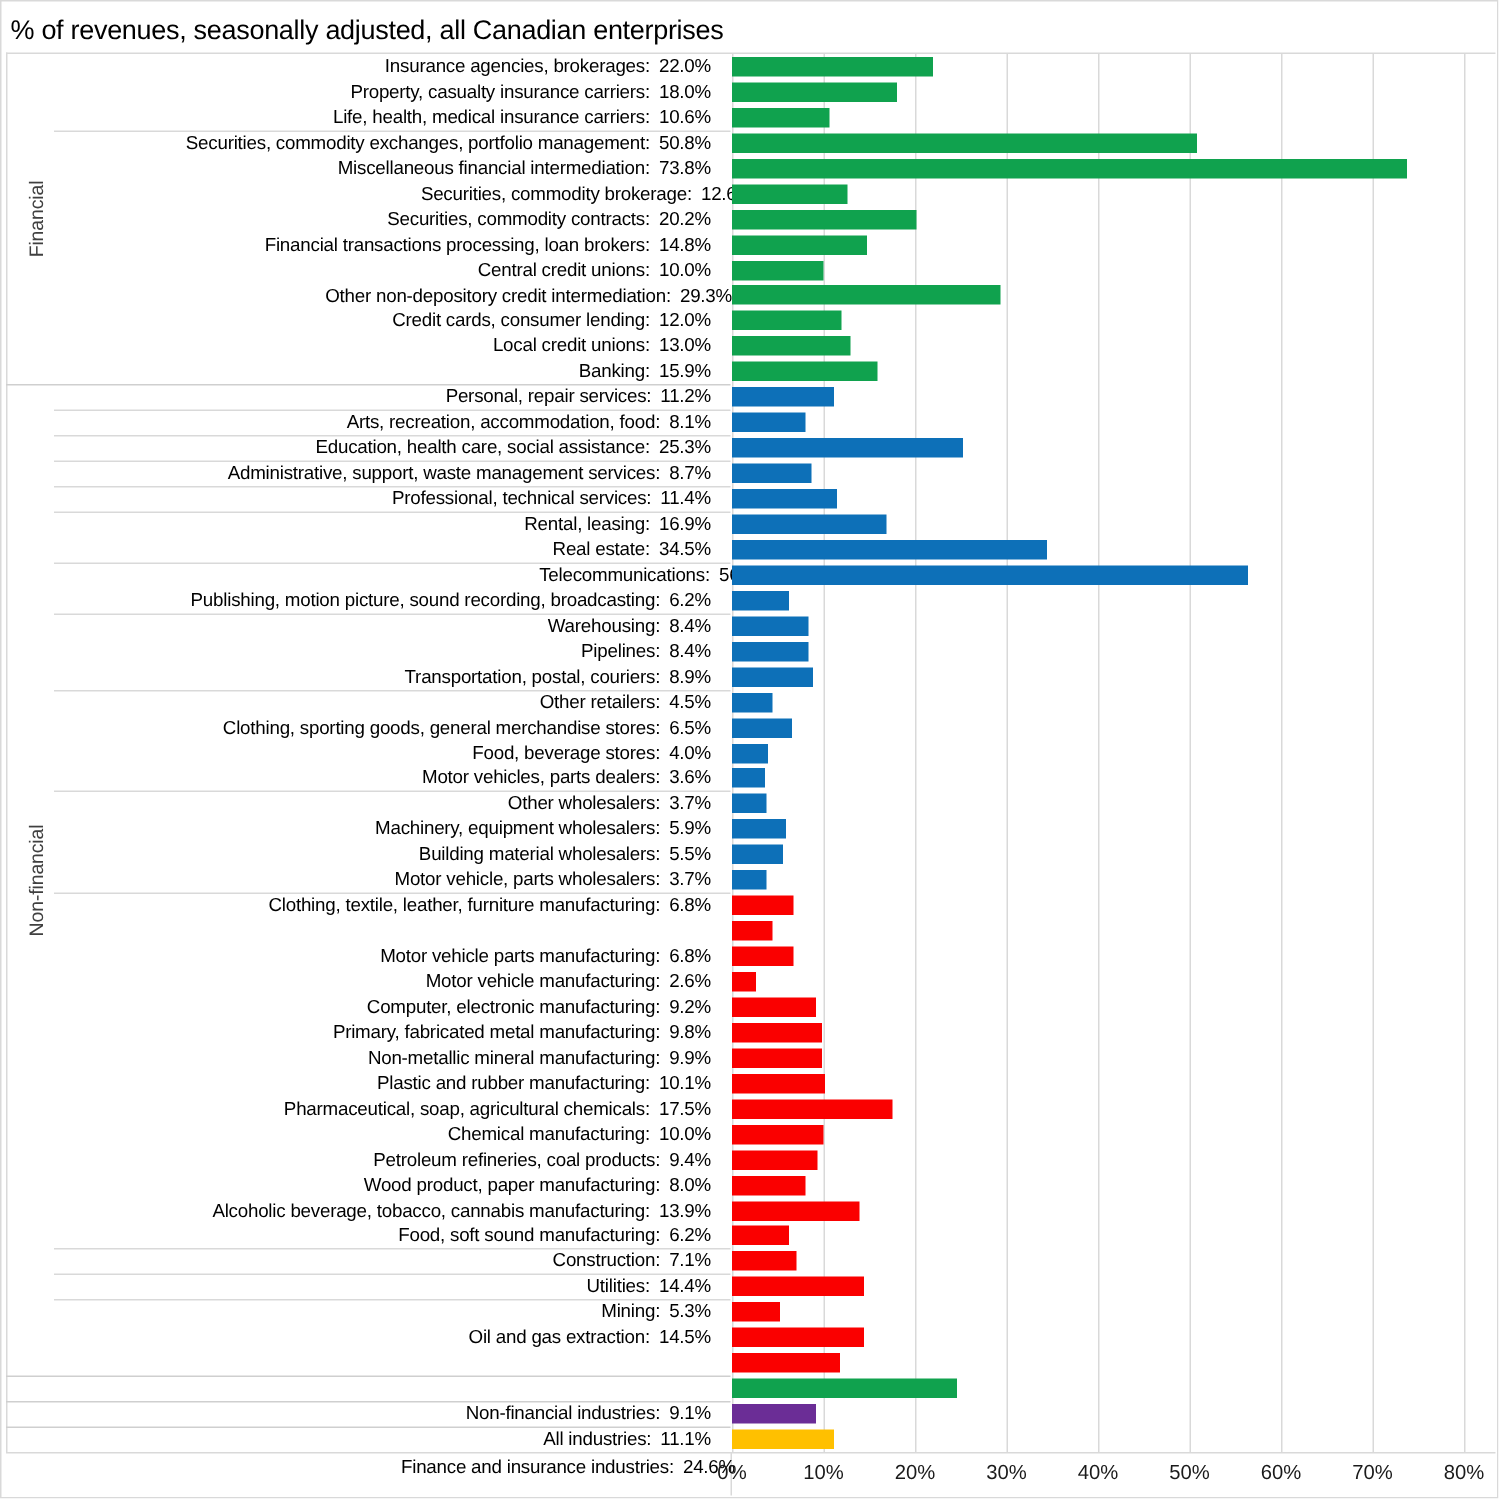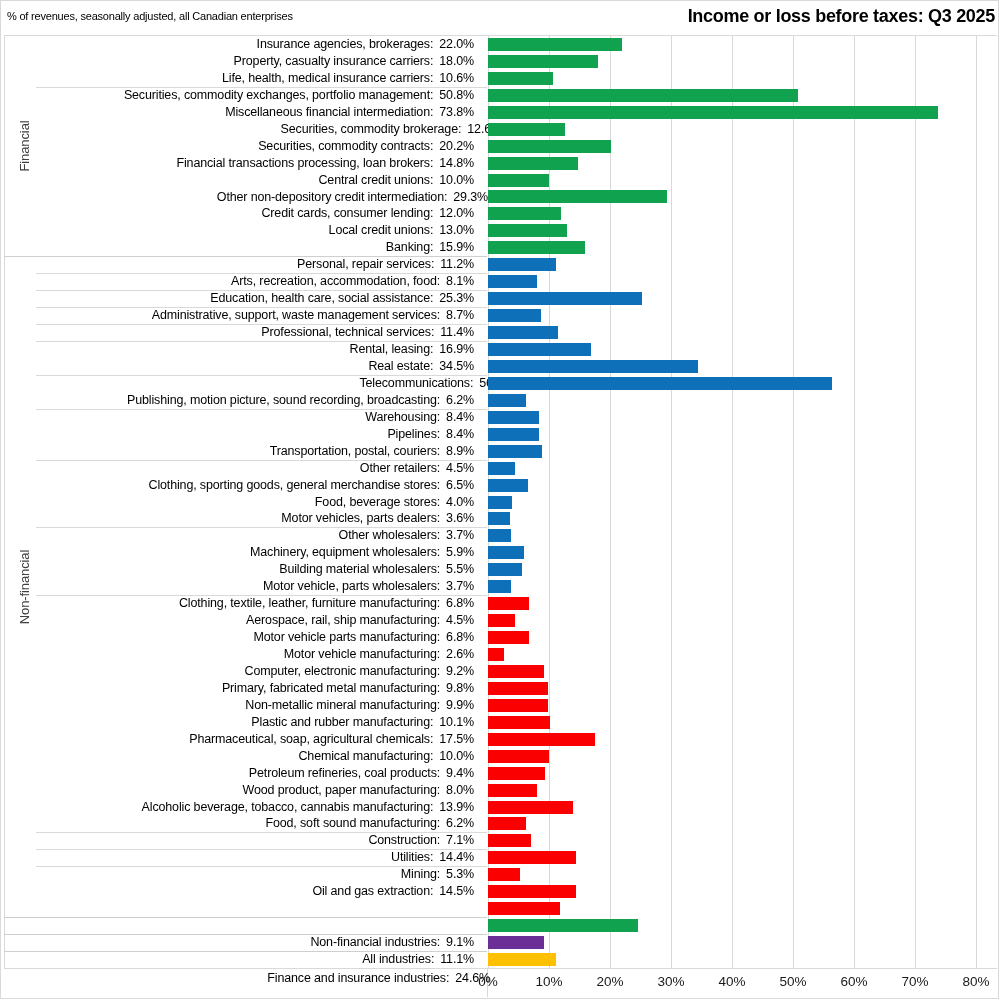--- a/index.html
+++ b/index.html
@@ -1,21 +1,21 @@
 <!DOCTYPE html>
 <html><head>
 <meta charset="utf-8">
 <style>
   html,body{margin:0;padding:0;background:#fff;}
   #chart{
     position:relative;width:999px;height:999px;background:#fff;
     border:1px solid #d9d9d9;box-sizing:border-box;overflow:hidden;
     font-family:"Liberation Sans",sans-serif;color:#000;
   }
-  .subtitle{position:absolute;left:6px;top:9px;font-size:11px;letter-spacing:-0.2px;}
+  .subtitle{position:absolute;left:6px;top:9px;font-size:18px;letter-spacing:-0.2px;}
   .title{position:absolute;right:3px;top:5px;font-size:18px;font-weight:bold;letter-spacing:-0.3px;}
   .hline{position:absolute;height:1px;background:#d9d9d9;}
   .vline{position:absolute;width:1px;background:#d9d9d9;}
   .grid{position:absolute;width:1px;background:#d9d9d9;}
   .cat-label{
     position:absolute;left:0;width:473px;text-align:right;
     font-size:12.5px;letter-spacing:-0.15px;white-space:nowrap;color:#000;
   }
   .cat-label .val{margin-left:6px;}
   .bar{position:absolute;left:487px;height:13px;}
@@ -26,21 +26,20 @@
   .tick{
     position:absolute;top:973px;font-size:13.5px;color:#1a1a1a;
     transform:translateX(-50%);white-space:nowrap;
   }
 </style>
 </head>
 <body>
 
 <div id="chart">
   <div class="subtitle">% of revenues, seasonally adjusted, all Canadian enterprises</div>
-  <div class="title">Income or loss before taxes: Q3 2025</div>
   <div id="plot"></div>
 <div class="grid" style="left: 487px; top: 35px; height: 932px; background: rgb(217, 217, 217);"></div>
     <div class="grid" style="left: 548px; top: 35px; height: 932px; background: rgb(217, 217, 217);"></div>
     <div class="grid" style="left: 609px; top: 35px; height: 932px; background: rgb(217, 217, 217);"></div>
     <div class="grid" style="left: 670px; top: 35px; height: 932px; background: rgb(217, 217, 217);"></div>
     <div class="grid" style="left: 731px; top: 35px; height: 932px; background: rgb(217, 217, 217);"></div>
     <div class="grid" style="left: 792px; top: 35px; height: 932px; background: rgb(217, 217, 217);"></div>
     <div class="grid" style="left: 853px; top: 35px; height: 932px; background: rgb(217, 217, 217);"></div>
     <div class="grid" style="left: 914px; top: 35px; height: 932px; background: rgb(217, 217, 217);"></div>
     <div class="grid" style="left: 975px; top: 35px; height: 932px; background: rgb(217, 217, 217);"></div>
@@ -127,21 +126,20 @@
     <div class="cat-label" style="top: 526.418px; height: 16.9455px; line-height: 16.9455px;"><span>Other wholesalers:</span><span class="val">3.7%</span></div>
     <div class="bar" style="top: 528.391px; width: 22.57px; background: rgb(13, 112, 184);"></div>
     <div class="cat-label" style="top: 543.364px; height: 16.9455px; line-height: 16.9455px;"><span>Machinery, equipment wholesalers:</span><span class="val">5.9%</span></div>
     <div class="bar" style="top: 545.336px; width: 35.99px; background: rgb(13, 112, 184);"></div>
     <div class="cat-label" style="top: 560.309px; height: 16.9455px; line-height: 16.9455px;"><span>Building material wholesalers:</span><span class="val">5.5%</span></div>
     <div class="bar" style="top: 562.282px; width: 33.55px; background: rgb(13, 112, 184);"></div>
     <div class="cat-label" style="top: 577.255px; height: 16.9455px; line-height: 16.9455px;"><span>Motor vehicle, parts wholesalers:</span><span class="val">3.7%</span></div>
     <div class="bar" style="top: 579.227px; width: 22.57px; background: rgb(13, 112, 184);"></div>
     <div class="cat-label" style="top: 594.2px; height: 16.9455px; line-height: 16.9455px;"><span>Clothing, textile, leather, furniture manufacturing:</span><span class="val">6.8%</span></div>
     <div class="bar" style="top: 596.173px; width: 41.48px; background: rgb(250, 0, 0);"></div>
-    <div class="cat-label" style="top: 611.145px; height: 16.9455px; line-height: 16.9455px;"><span>Aerospace, rail, ship manufacturing:</span><span class="val">4.5%</span></div>
     <div class="bar" style="top: 613.118px; width: 27.45px; background: rgb(250, 0, 0);"></div>
     <div class="cat-label" style="top: 628.091px; height: 16.9455px; line-height: 16.9455px;"><span>Motor vehicle parts manufacturing:</span><span class="val">6.8%</span></div>
     <div class="bar" style="top: 630.064px; width: 41.48px; background: rgb(250, 0, 0);"></div>
     <div class="cat-label" style="top: 645.036px; height: 16.9455px; line-height: 16.9455px;"><span>Motor vehicle manufacturing:</span><span class="val">2.6%</span></div>
     <div class="bar" style="top: 647.009px; width: 15.86px; background: rgb(250, 0, 0);"></div>
     <div class="cat-label" style="top: 661.982px; height: 16.9455px; line-height: 16.9455px;"><span>Computer, electronic manufacturing:</span><span class="val">9.2%</span></div>
     <div class="bar" style="top: 663.955px; width: 56.12px; background: rgb(250, 0, 0);"></div>
     <div class="cat-label" style="top: 678.927px; height: 16.9455px; line-height: 16.9455px;"><span>Primary, fabricated metal manufacturing:</span><span class="val">9.8%</span></div>
     <div class="bar" style="top: 680.9px; width: 59.78px; background: rgb(250, 0, 0);"></div>
     <div class="cat-label" style="top: 695.873px; height: 16.9455px; line-height: 16.9455px;"><span>Non-metallic mineral manufacturing:</span><span class="val">9.9%</span></div>

